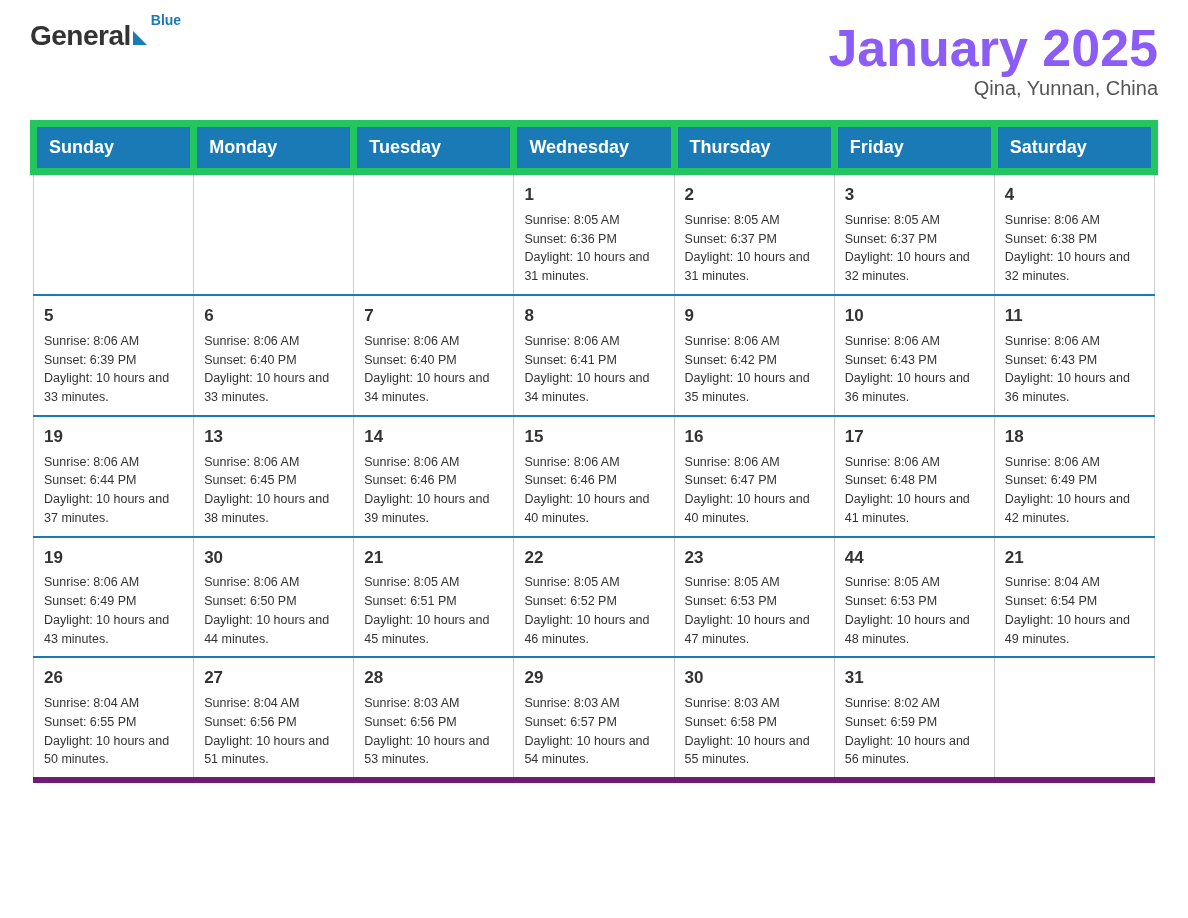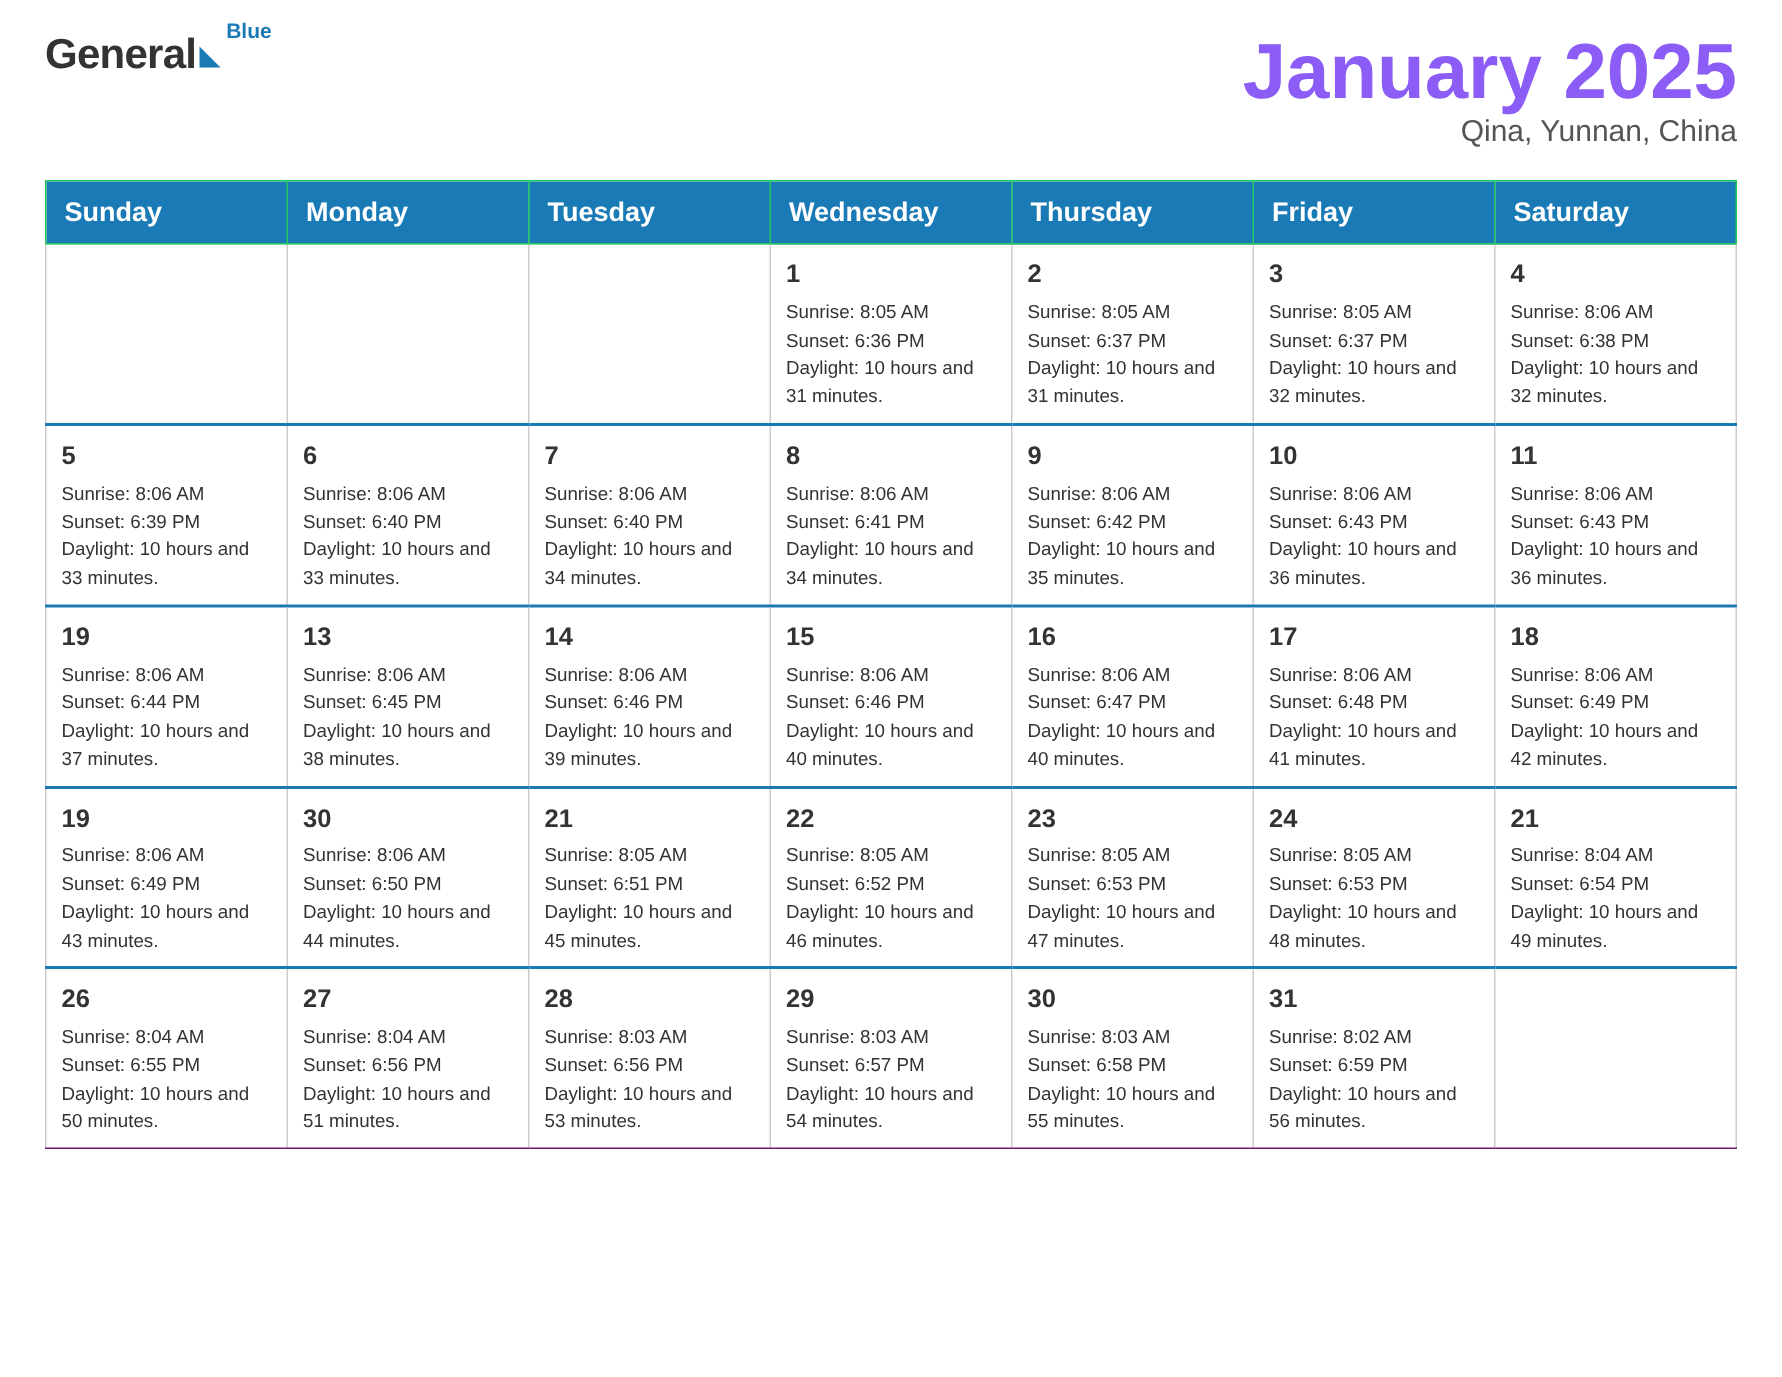--- a/index.html
+++ b/index.html
@@ -66,21 +66,21 @@
       width: 100%;
       border-collapse: collapse;
     }
     .calendar thead tr th {
       background-color: #1a7ab5;
       color: #fff;
       font-size: 18px;
       font-weight: bold;
       padding: 10px 12px;
       text-align: left;
-      border: 1px solid #22c55e;
+      border: 7px solid #22c55e;
     }
     .calendar tbody tr td {
       vertical-align: top;
       padding: 8px 10px;
       border: 1px solid #ccc;
       border-bottom: 2px solid #1a7ab5;
       min-height: 110px;
       width: calc(100% / 7);
       font-size: 13px;
       color: #333;
@@ -95,21 +95,21 @@
       color: #333;
       display: block;
       margin-bottom: 4px;
     }
     .day-info {
       font-size: 12.5px;
       color: #333;
       line-height: 1.5;
     }
     .calendar tbody tr:last-child td {
-      border-bottom: 1px solid #701a75;
+      border-bottom: 6px solid #701a75;
     }
   </style>
 </head>
 <body>
 
 <div class="header">
   <div class="logo">
     <div class="logo-top">
       <span class="logo-general">General</span>
       <div class="logo-triangle"></div>
@@ -302,21 +302,21 @@
 and 46 minutes.</div>
         </td>
         <td>
           <span class="day-number">23</span>
           <div class="day-info">Sunrise: 8:05 AM
 Sunset: 6:53 PM
 Daylight: 10 hours
 and 47 minutes.</div>
         </td>
         <td>
-          <span class="day-number">24</span>
+          <span class="day-number">44</span>
           <div class="day-info">Sunrise: 8:05 AM
 Sunset: 6:53 PM
 Daylight: 10 hours
 and 48 minutes.</div>
         </td>
         <td>
           <span class="day-number">21</span>
           <div class="day-info">Sunrise: 8:04 AM
 Sunset: 6:54 PM
 Daylight: 10 hours

